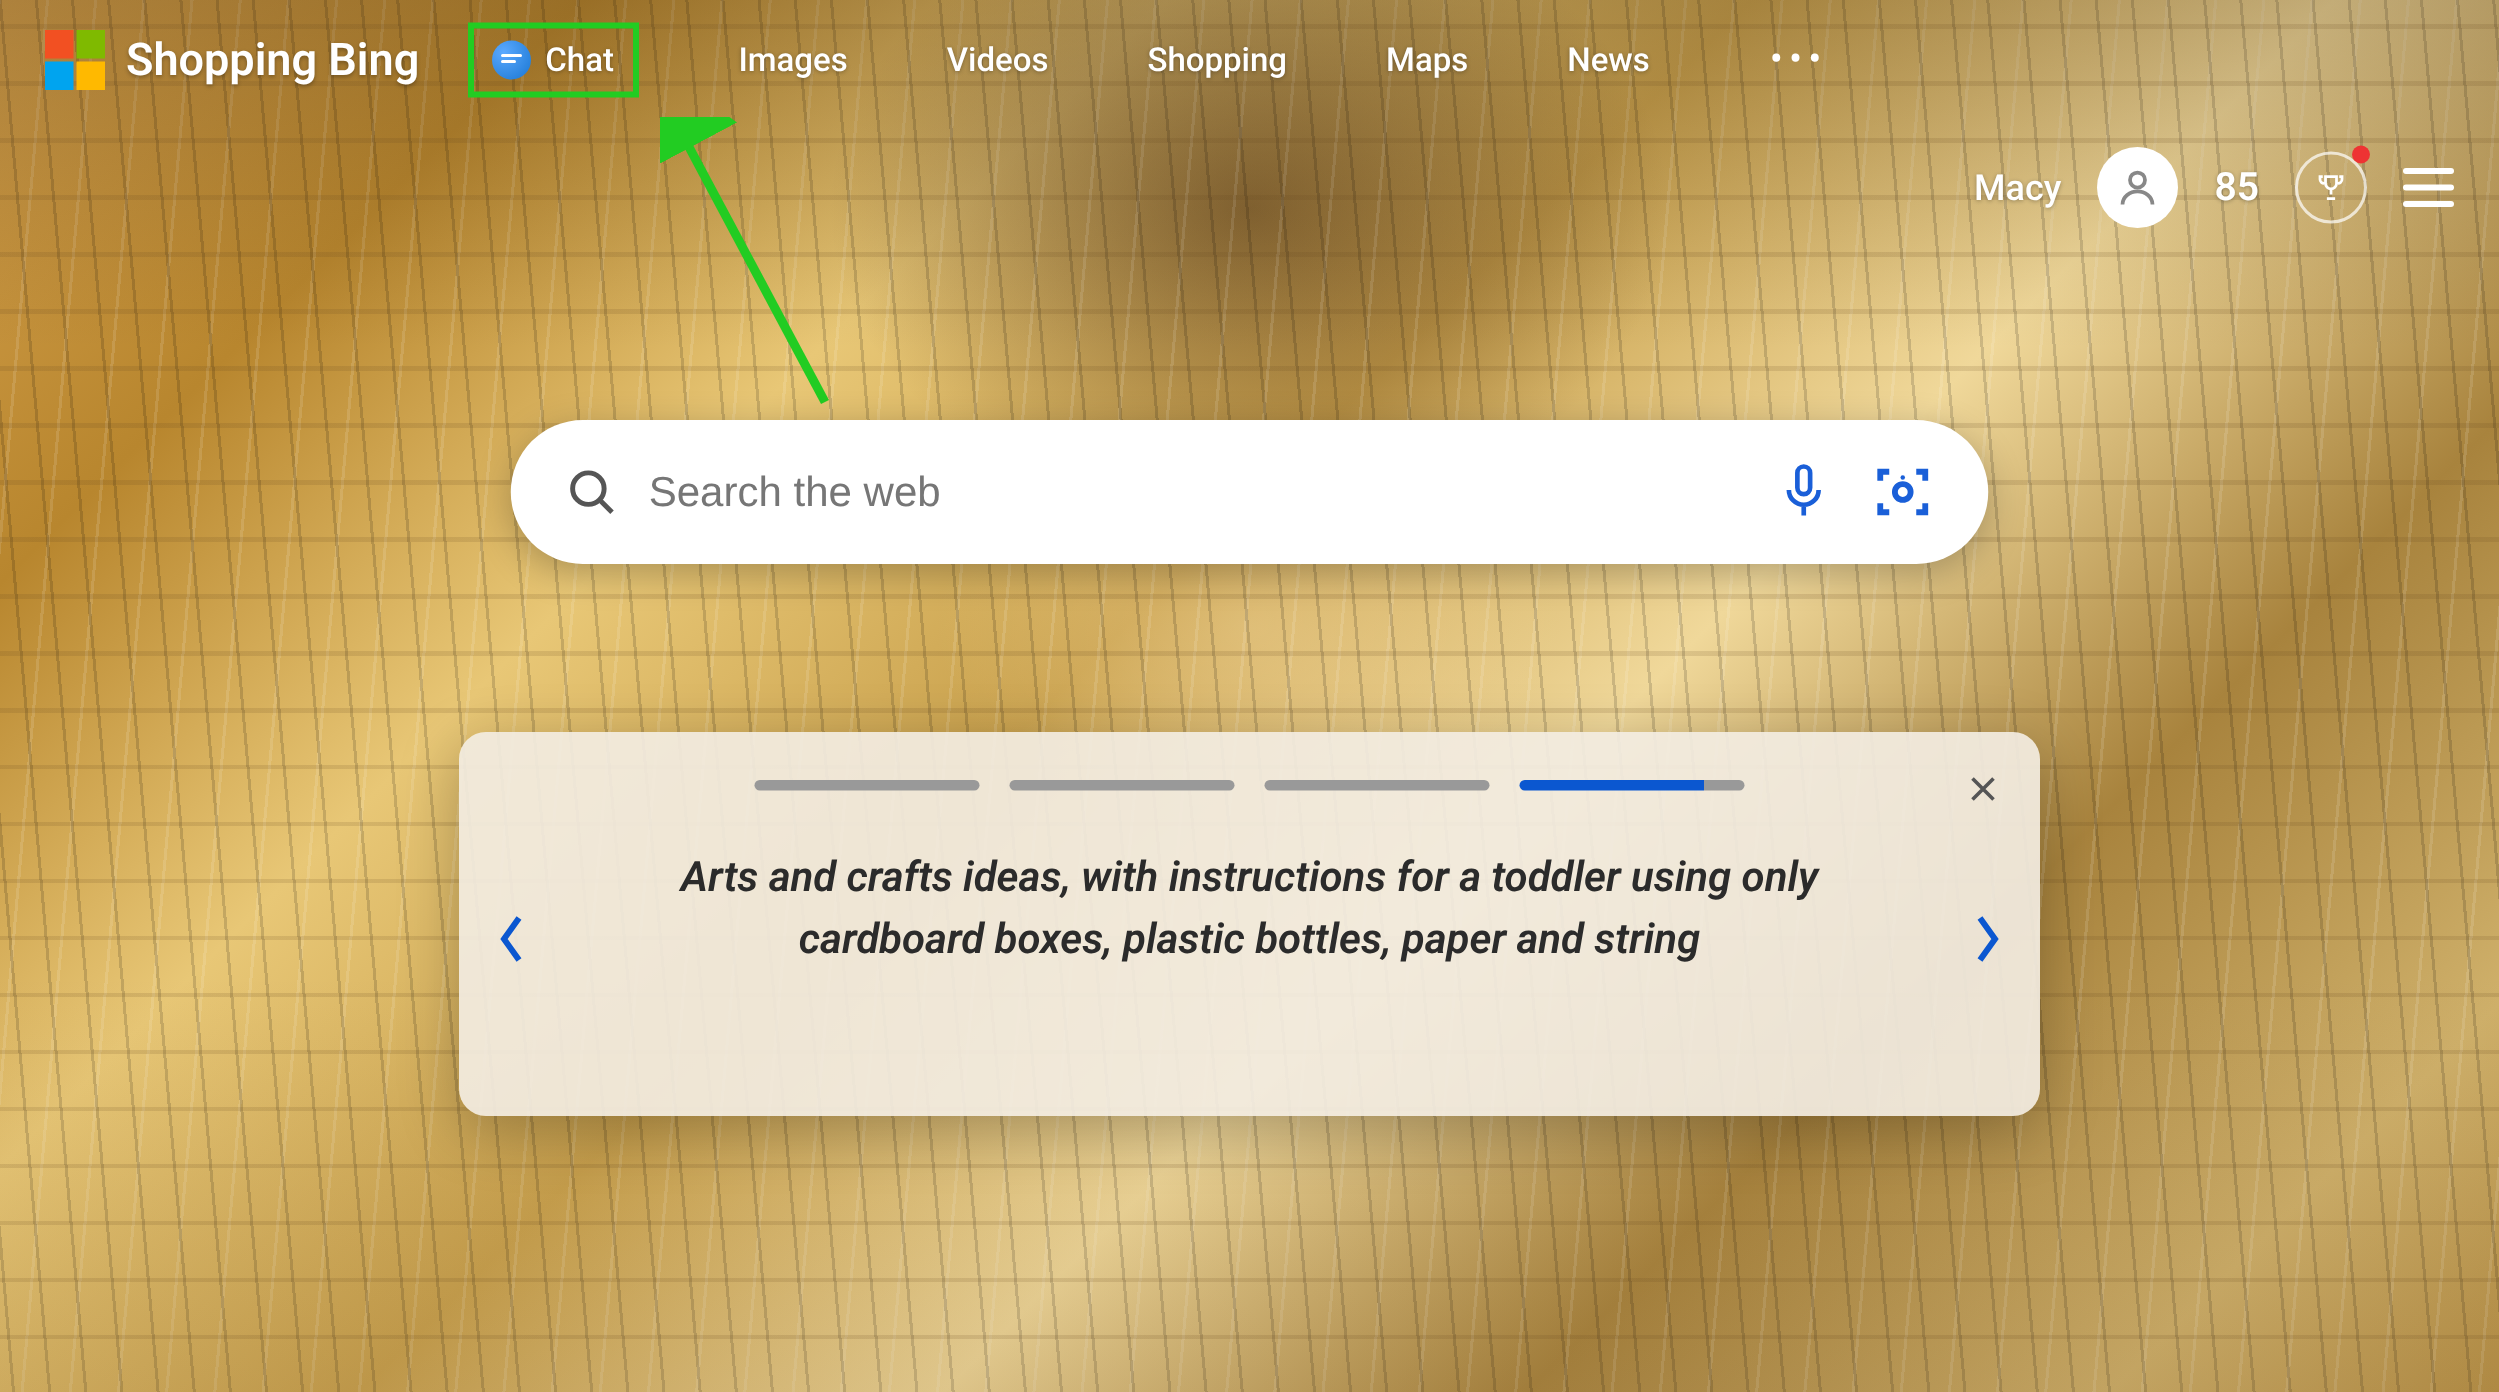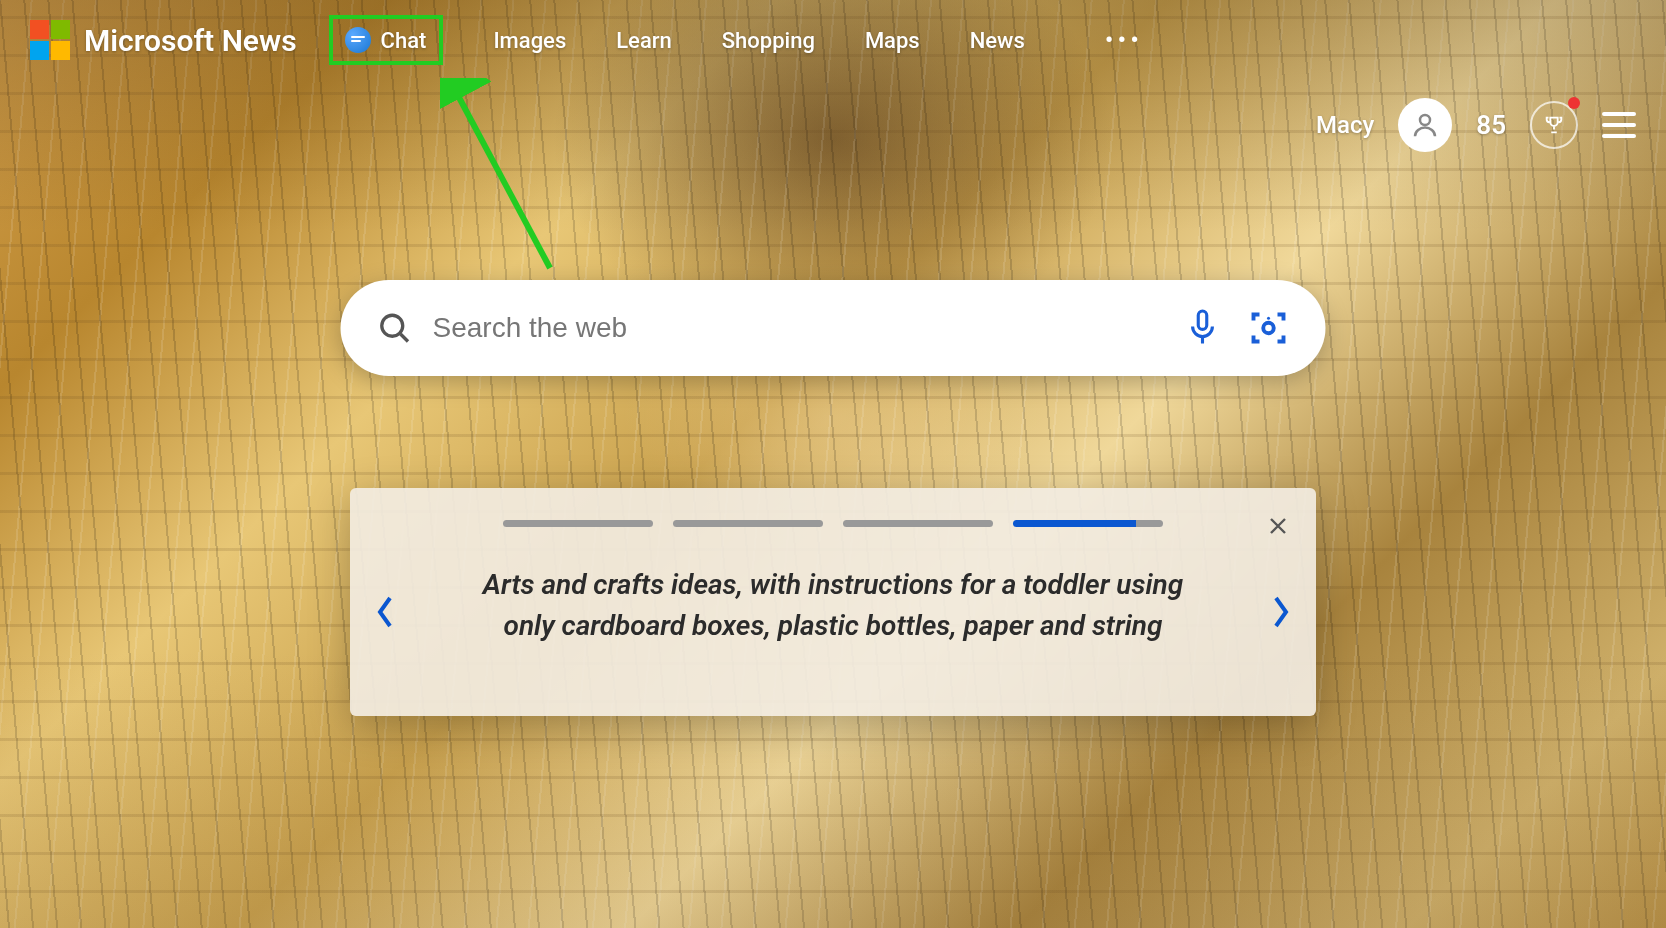--- a/index.html
+++ b/index.html
@@ -72,20 +72,21 @@
     }
     .nav-item {
       color: #fff;
       font-size: 22px;
       font-weight: 500;
       text-shadow: 0 1px 3px rgba(0,0,0,0.3);
       cursor: pointer;
       display: flex;
       align-items: center;
       gap: 10px;
+      margin-left: 16px;
     }
     .chat-highlight {
       border: 4px solid #22cc22;
       padding: 8px 13px 8px 12px;
       margin: -8px 0;
     }
     .chat-icon-circle {
       width: 26px; height: 26px; border-radius: 50%;
       background: radial-gradient(circle at 30% 30%, #5aa9ff, #1976d2);
       display: flex; align-items: center; justify-content: center;
@@ -156,25 +157,25 @@
       color: #444;
       background: transparent;
       margin-left: 20px;
     }
     .search-input::placeholder { color: #767676; }
     .search-icons { display: flex; gap: 28px; align-items: center;}
     .promo-card {
       position: absolute;
       left: 50%; transform: translateX(-50%);
       top: 488px;
-      width: 966px;
+      width: 1054px;
       background: rgba(242,236,225,0.92);
-      border-radius: 6px;
+      border-radius: 18px;
       z-index: 10;
-      padding: 32px 50px 36px;
+      padding: 32px 50px 64px;
       box-shadow: 0 10px 40px rgba(0,0,0,0.25);
     }
     .progress-dots {
       display:flex; gap:20px; justify-content:center; margin-bottom: 38px;
     }
     .dot { width:150px; height:7px; border-radius:4px; background:#999; }
     .dot.active { background: linear-gradient(90deg, #0b57d0 82%, #999 82%); }
     .close-x {
       position:absolute; right:26px; top:26px;
       cursor:pointer; color:#555;
@@ -203,36 +204,36 @@
 <div class="background"></div>
 
 <header class="header">
   <div class="logo-group">
     <div class="ms-logo">
       <div></div>
         <div></div>
         <div></div>
         <div></div>
     </div>
-    <span class="brand-text">Microsoft News</span>
+    <span class="brand-text">Shopping Bing</span>
   </div>
   <nav class="nav">
     <div class="nav-item chat-highlight">
       <span class="chat-icon-circle">
         <svg width="14" height="10" viewBox="0 0 14 10">
             <path d="M1 2h12M1 6h8" stroke="#fff" stroke-width="2" stroke-linecap="round"></path>
           </svg>
       </span>
       <span>Chat</span>
     </div>
     <div class="nav-item">
         <span>Images</span>
       </div>
     <div class="nav-item">
-        <span>Learn</span>
+        <span>Videos</span>
       </div>
     <div class="nav-item">
         <span>Shopping</span>
       </div>
     <div class="nav-item">
         <span>Maps</span>
       </div>
     <div class="nav-item">
         <span>News</span>
       </div>

